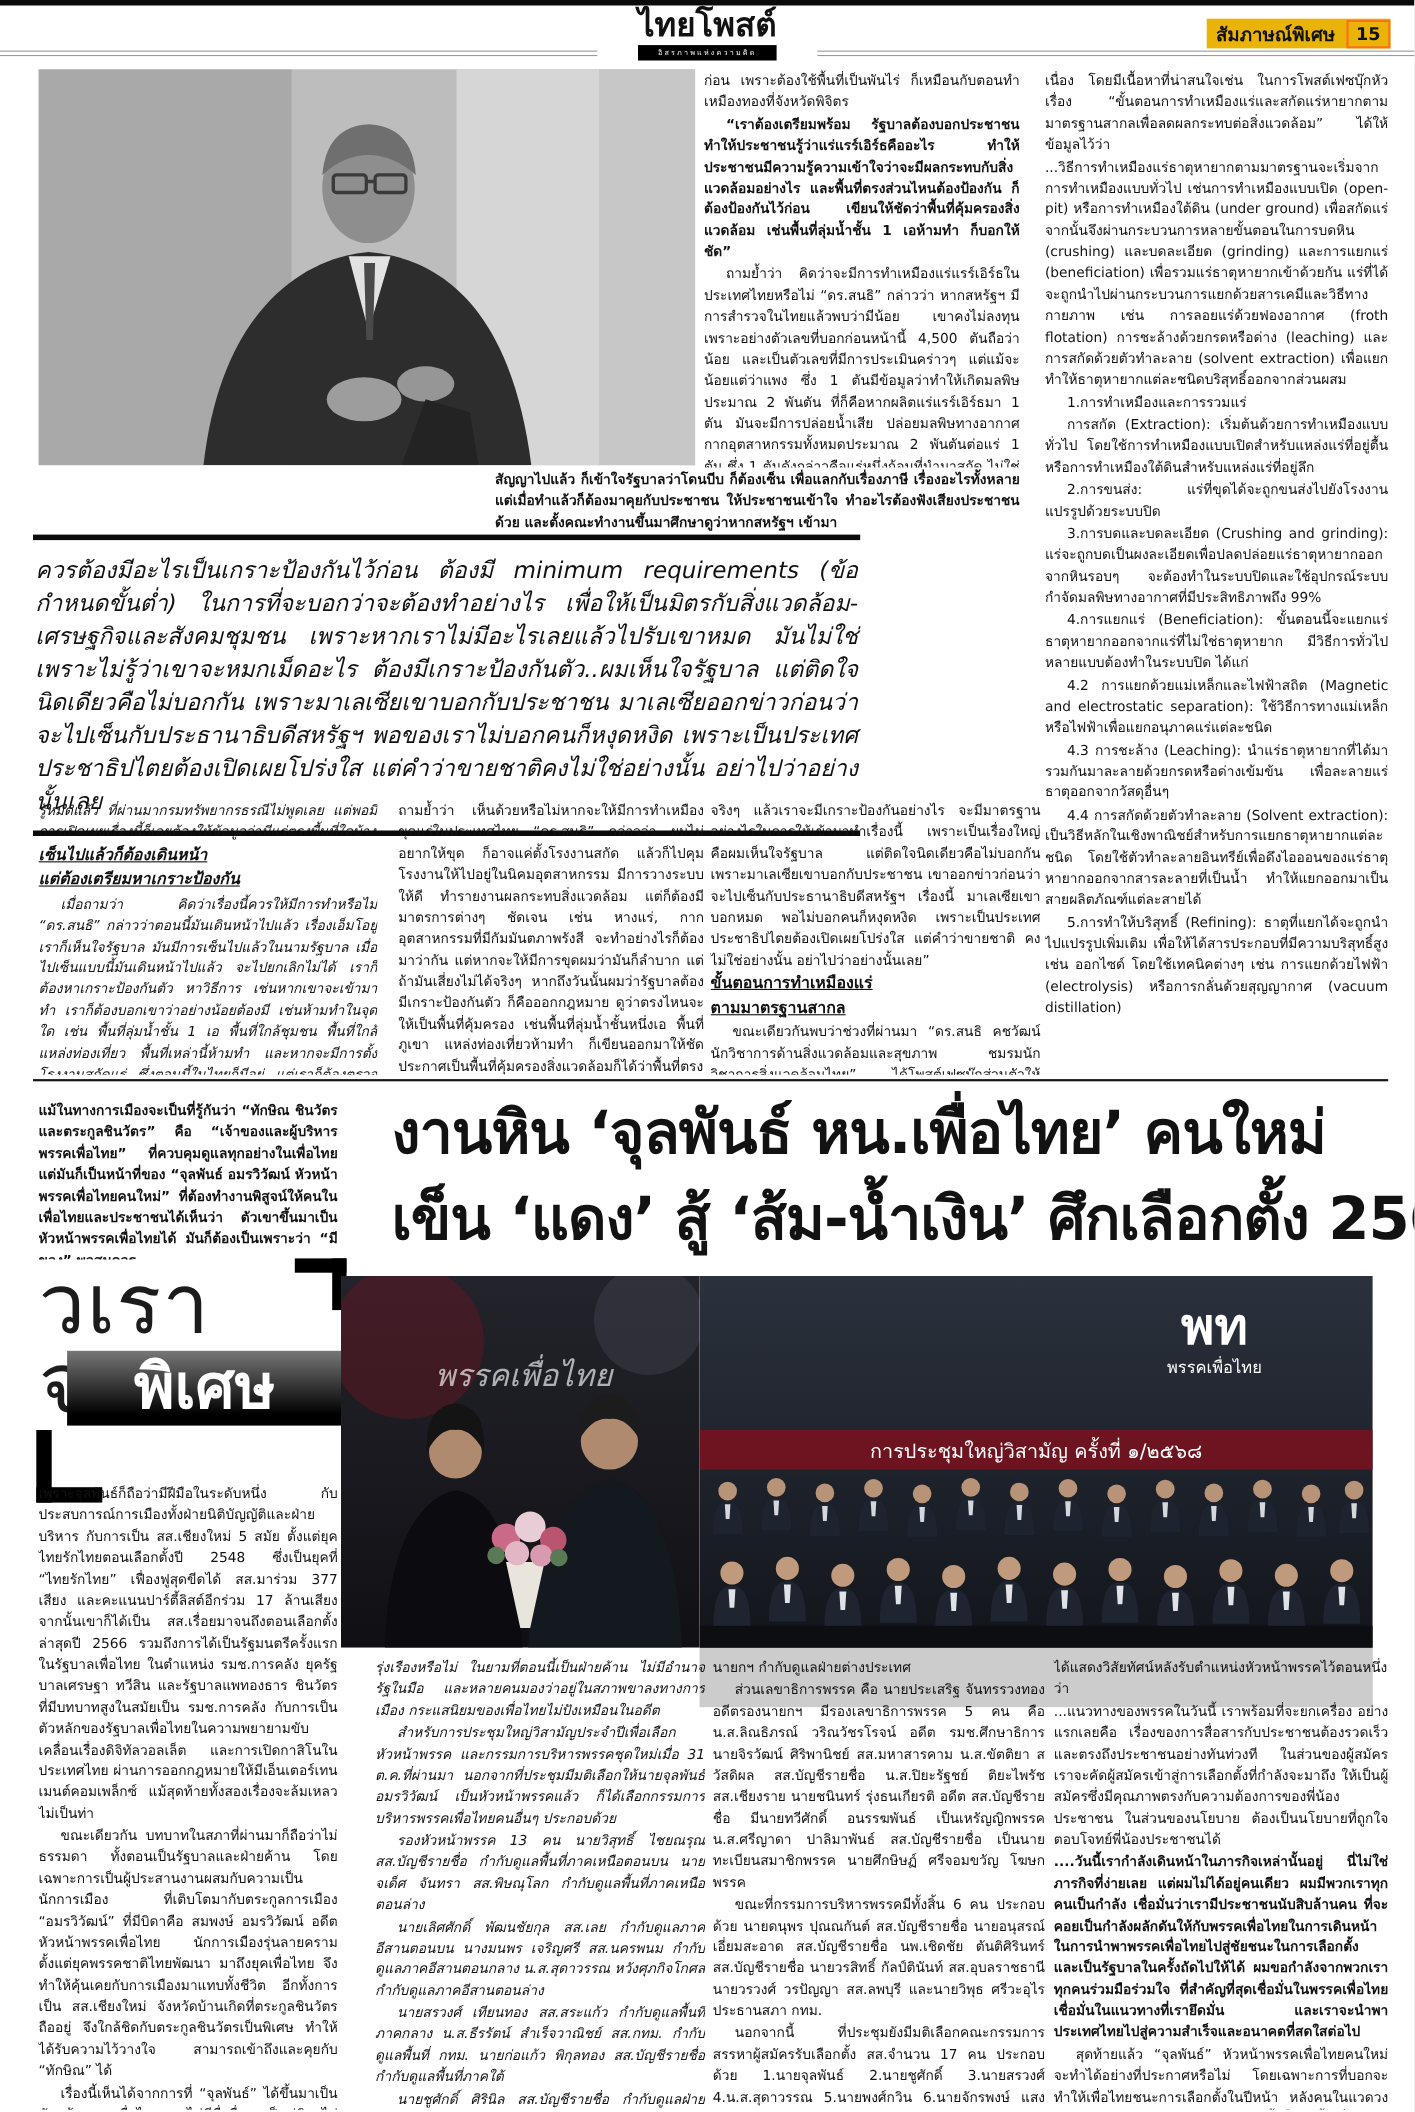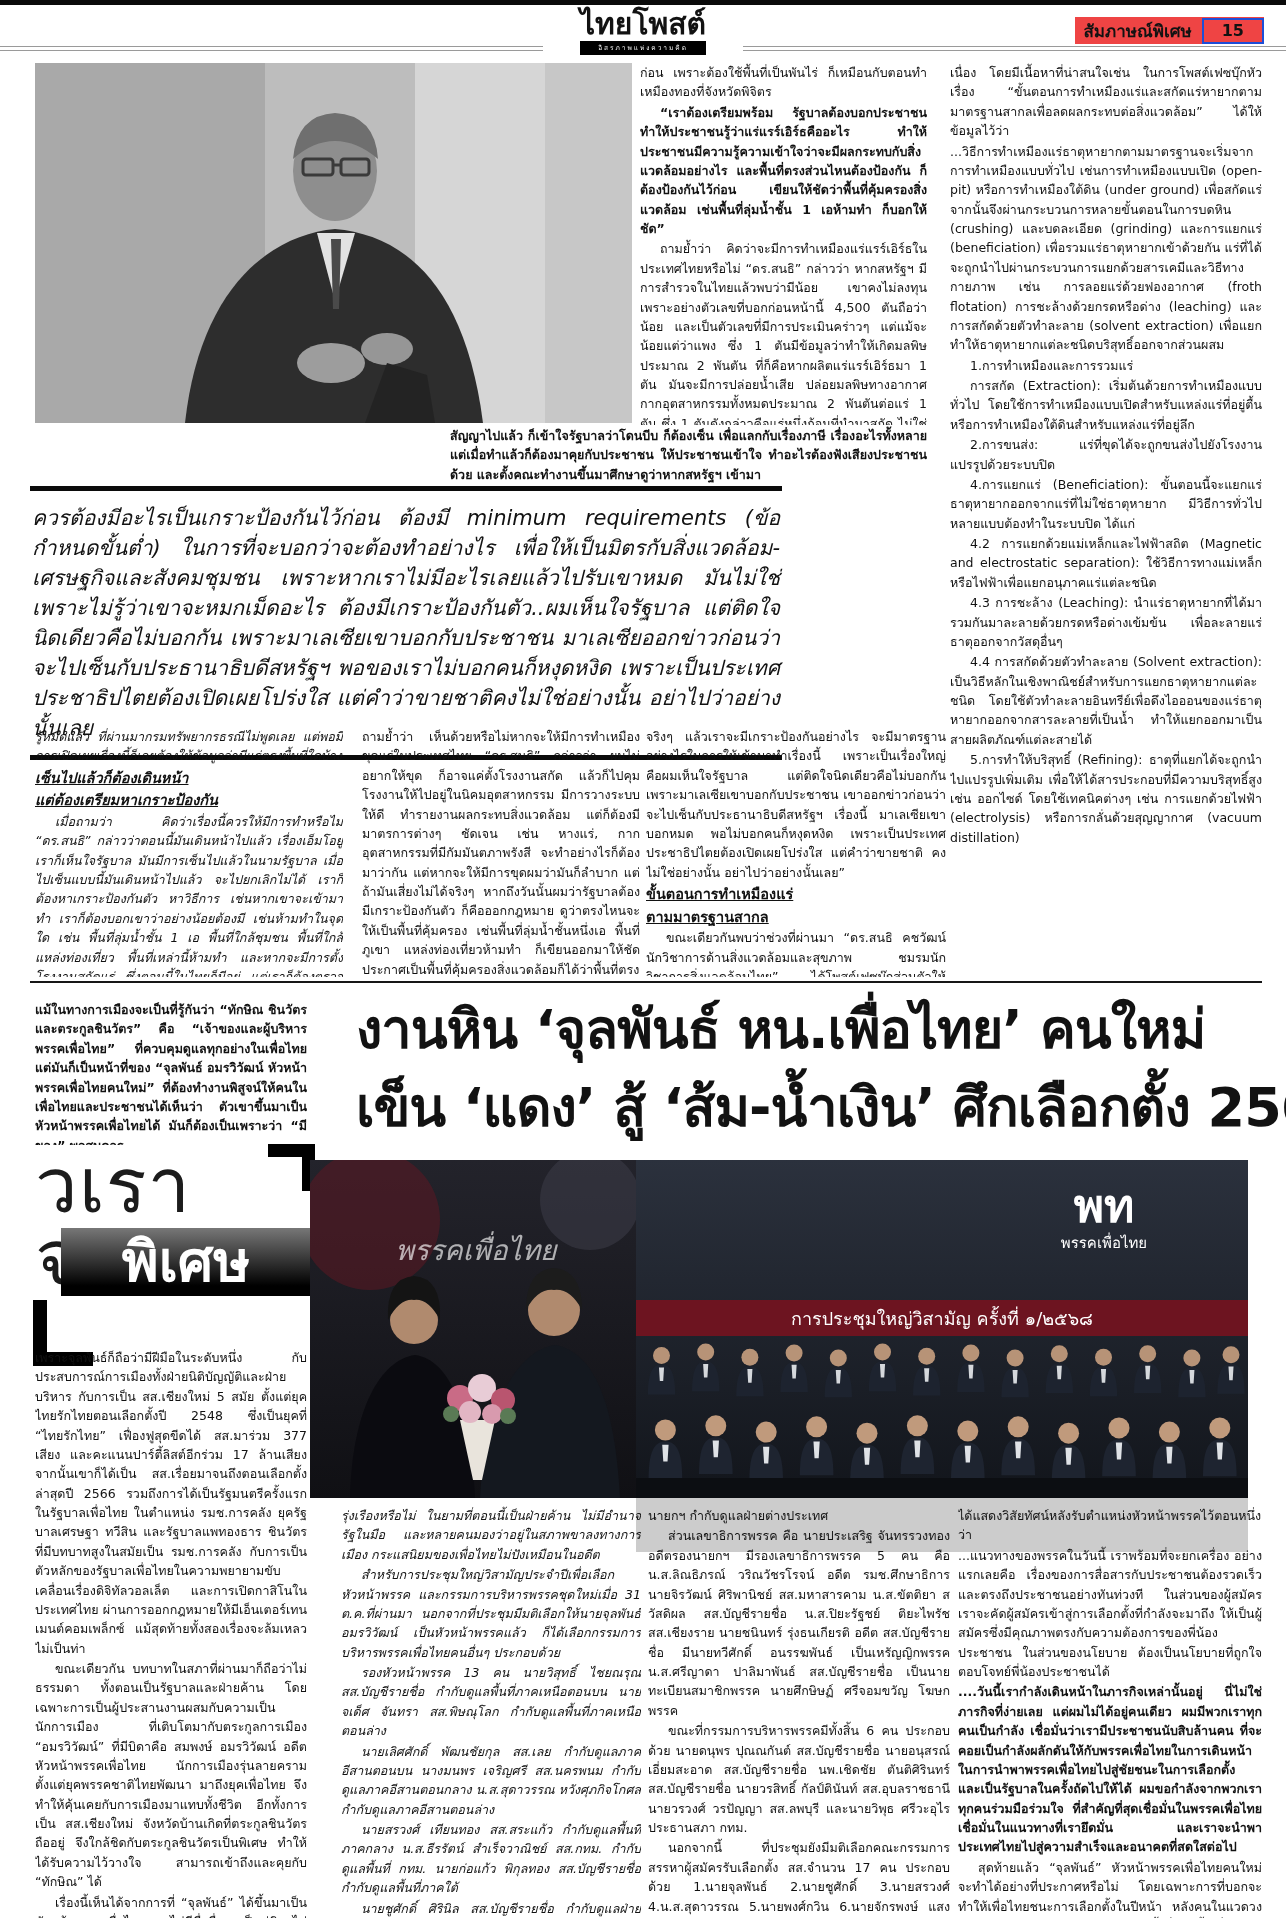--- a/index.html
+++ b/index.html
@@ -12,23 +12,23 @@
   .txt p.bold{font-weight:bold;}
   .txt p.subhead{font-weight:bold;text-indent:0;font-size:14.5px;text-decoration:underline;
                  line-height:1.35;margin:3px 0 1px 0;text-align:left;}
   
   .topbar{left:0;top:0;width:1286px;height:5px;background:#0a0a0a;}
   .hrule{left:0;top:46px;width:1286px;height:3px;border-top:1px solid #9a9a9a;border-bottom:1px solid #9a9a9a;}
   .masthead{left:543px;top:8px;width:200px;text-align:center;background:#fff;z-index:3;}
   .masthead .logo{font-size:30px;font-weight:bold;letter-spacing:0px;line-height:1.05;}
   .masthead .tagbox{margin:1px auto 0;width:126px;background:#000;color:#fff;font-size:6.5px;
                     letter-spacing:2px;padding:2px 0;}
-  .headright{right:22px;top:17px;display:flex;align-items:center;gap:10px;z-index:3;background:#ef4444;padding-left:8px;}
+  .headright{right:22px;top:17px;display:flex;align-items:center;gap:10px;z-index:3;background:#eab308;padding-left:8px;}
   .headright .section{font-size:17px;font-weight:bold;}
-  .headright .pagebox{border:2px solid #1d4ed8;font-size:16px;font-weight:bold;padding:0px 18px;line-height:22px;}
+  .headright .pagebox{border:2px solid #f97316;font-size:16px;font-weight:bold;padding:0px 7px;line-height:22px;}
   
   .quote{left:30px;top:486px;width:748px;border-top:5px solid #0b0b0b;border-bottom:5px solid #0b0b0b;
          padding:12px 2px 12px 2px;font-style:italic;font-size:21px;line-height:1.43;text-align:justify;}
   .quote::first-line{text-indent:18px;}
   
   .secrule{left:30px;top:981px;width:1232px;border-top:2px solid #161616;}
   
   .headline{left:356px;top:991px;width:924px;text-align:left;font-weight:bold;
             font-size:54px;line-height:1.45;letter-spacing:-1px;white-space:nowrap;}
   .intro{font-weight:bold;}
@@ -87,20 +87,21 @@
     </div>
   <div class="abs txt" style="left:450px;top:426px;width:477px;height:60px;">
       <p class="bold cont">สัญญาไปแล้ว ก็เข้าใจรัฐบาลว่าโดนบีบ ก็ต้องเซ็น เพื่อแลกกับเรื่องภาษี เรื่องอะไรทั้งหลาย แต่เมื่อทำแล้วก็ต้องมาคุยกับประชาชน ให้ประชาชนเข้าใจ ทำอะไรต้องฟังเสียงประชาชนด้วย และตั้งคณะทำงานขึ้นมาศึกษาดูว่าหากสหรัฐฯ เข้ามา</p>
     </div>
   <div class="abs txt" style="left:950px;top:63px;width:312px;height:898px;">
       <p class="cont">เนื่อง โดยมีเนื้อหาที่น่าสนใจเช่น ในการโพสต์เฟซบุ๊กหัวเรื่อง “ขั้นตอนการทำเหมืองแร่และสกัดแร่หายากตามมาตรฐานสากลเพื่อลดผลกระทบต่อสิ่งแวดล้อม” ได้ให้ข้อมูลไว้ว่า</p>
       <p class="cont">...วิธีการทำเหมืองแร่ธาตุหายากตามมาตรฐานจะเริ่มจากการทำเหมืองแบบทั่วไป เช่นการทำเหมืองแบบเปิด (open-pit) หรือการทำเหมืองใต้ดิน (under ground) เพื่อสกัดแร่ จากนั้นจึงผ่านกระบวนการหลายขั้นตอนในการบดหิน (crushing) และบดละเอียด (grinding) และการแยกแร่ (beneficiation) เพื่อรวมแร่ธาตุหายากเข้าด้วยกัน แร่ที่ได้จะถูกนำไปผ่านกระบวนการแยกด้วยสารเคมีและวิธีทางกายภาพ เช่น การลอยแร่ด้วยฟองอากาศ (froth flotation) การชะล้างด้วยกรดหรือด่าง (leaching) และการสกัดด้วยตัวทำละลาย (solvent extraction) เพื่อแยกทำให้ธาตุหายากแต่ละชนิดบริสุทธิ์ออกจากส่วนผสม</p>
       <p>1.การทำเหมืองและการรวมแร่</p>
       <p>การสกัด (Extraction): เริ่มต้นด้วยการทำเหมืองแบบทั่วไป โดยใช้การทำเหมืองแบบเปิดสำหรับแหล่งแร่ที่อยู่ตื้น หรือการทำเหมืองใต้ดินสำหรับแหล่งแร่ที่อยู่ลึก</p>
       <p>2.การขนส่ง: แร่ที่ขุดได้จะถูกขนส่งไปยังโรงงานแปรรูปด้วยระบบปิด</p>
+      <p>3.การบดและบดละเอียด (Crushing and grinding): แร่จะถูกบดเป็นผงละเอียดเพื่อปลดปล่อยแร่ธาตุหายากออกจากหินรอบๆ จะต้องทำในระบบปิดและใช้อุปกรณ์ระบบกำจัดมลพิษทางอากาศที่มีประสิทธิภาพถึง 99%</p>
       <p>4.การแยกแร่ (Beneficiation): ขั้นตอนนี้จะแยกแร่ธาตุหายากออกจากแร่ที่ไม่ใช่ธาตุหายาก มีวิธีการทั่วไปหลายแบบต้องทำในระบบปิด ได้แก่</p>
       <p>4.2 การแยกด้วยแม่เหล็กและไฟฟ้าสถิต (Magnetic and electrostatic separation): ใช้วิธีการทางแม่เหล็กหรือไฟฟ้าเพื่อแยกอนุภาคแร่แต่ละชนิด</p>
       <p>4.3 การชะล้าง (Leaching): นำแร่ธาตุหายากที่ได้มารวมกันมาละลายด้วยกรดหรือด่างเข้มข้น เพื่อละลายแร่ธาตุออกจากวัสดุอื่นๆ</p>
       <p>4.4 การสกัดด้วยตัวทำละลาย (Solvent extraction): เป็นวิธีหลักในเชิงพาณิชย์สำหรับการแยกธาตุหายากแต่ละชนิด โดยใช้ตัวทำละลายอินทรีย์เพื่อดึงไอออนของแร่ธาตุหายากออกจากสารละลายที่เป็นน้ำ ทำให้แยกออกมาเป็นสายผลิตภัณฑ์แต่ละสายได้</p>
       <p>5.การทำให้บริสุทธิ์ (Refining): ธาตุที่แยกได้จะถูกนำไปแปรรูปเพิ่มเติม เพื่อให้ได้สารประกอบที่มีความบริสุทธิ์สูง เช่น ออกไซด์ โดยใช้เทคนิคต่างๆ เช่น การแยกด้วยไฟฟ้า (electrolysis) หรือการกลั่นด้วยสุญญากาศ (vacuum distillation)</p>
     </div>
 
   <div class="abs quote">ควรต้องมีอะไรเป็นเกราะป้องกันไว้ก่อน ต้องมี minimum requirements (ข้อกำหนดขั้นต่ำ) ในการที่จะบอกว่าจะต้องทำอย่างไร เพื่อให้เป็นมิตรกับสิ่งแวดล้อม-เศรษฐกิจและสังคมชุมชน เพราะหากเราไม่มีอะไรเลยแล้วไปรับเขาหมด มันไม่ใช่ เพราะไม่รู้ว่าเขาจะหมกเม็ดอะไร ต้องมีเกราะป้องกันตัว..ผมเห็นใจรัฐบาล แต่ติดใจนิดเดียวคือไม่บอกกัน เพราะมาเลเซียเขาบอกกับประชาชน มาเลเซียออกข่าวก่อนว่าจะไปเซ็นกับประธานาธิบดีสหรัฐฯ พอของเราไม่บอกคนก็หงุดหงิด เพราะเป็นประเทศประชาธิปไตยต้องเปิดเผยโปร่งใส แต่คำว่าขายชาติคงไม่ใช่อย่างนั้น อย่าไปว่าอย่างนั้นเลย</div>
 
   <div class="abs txt" style="left:35px;top:727px;width:308px;height:250px;font-style:italic;">

